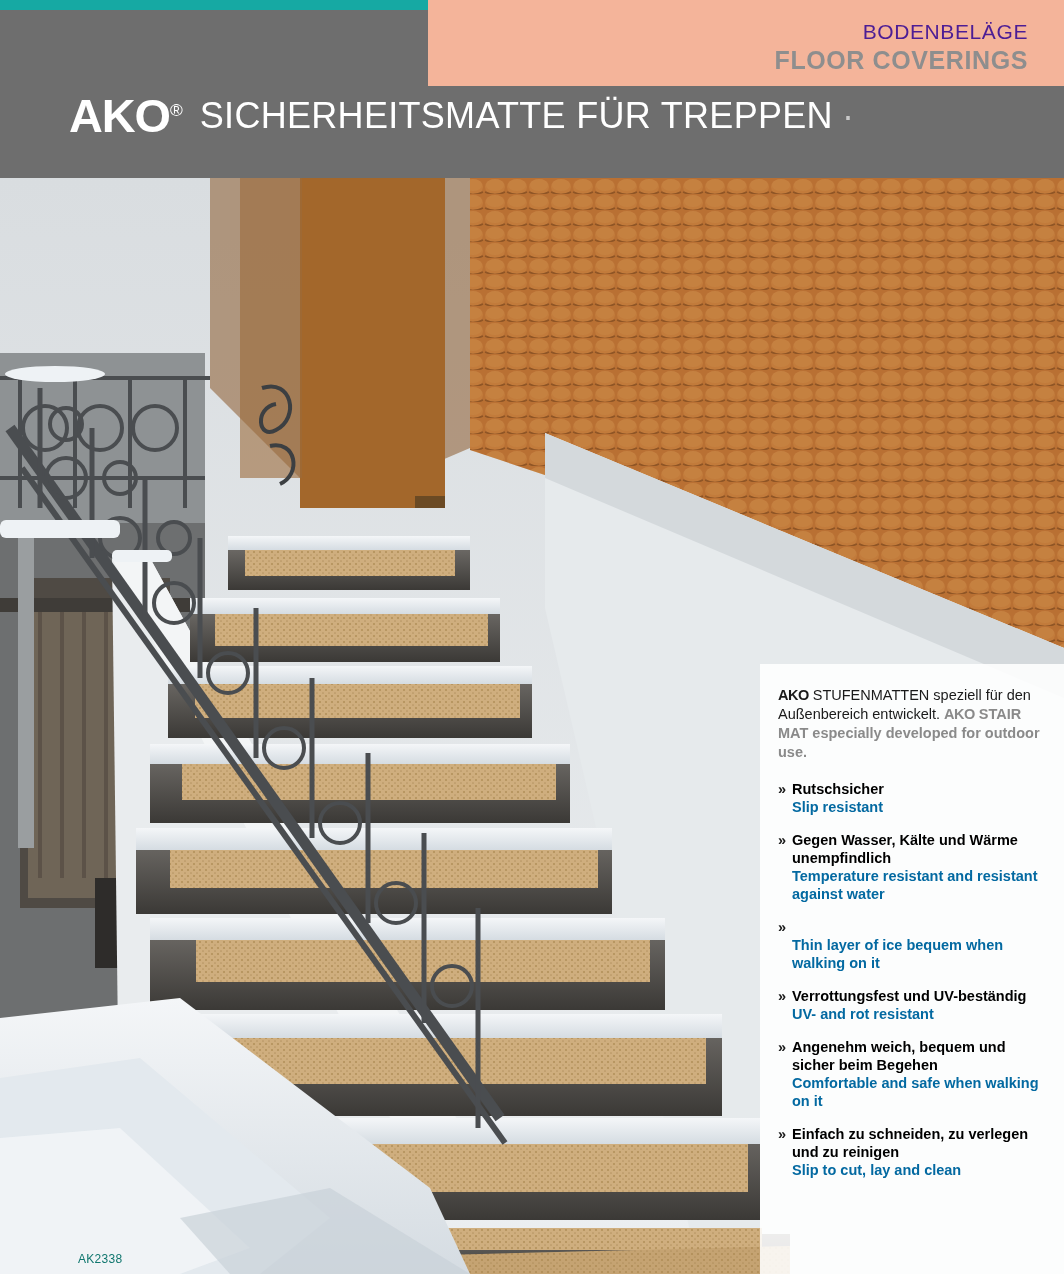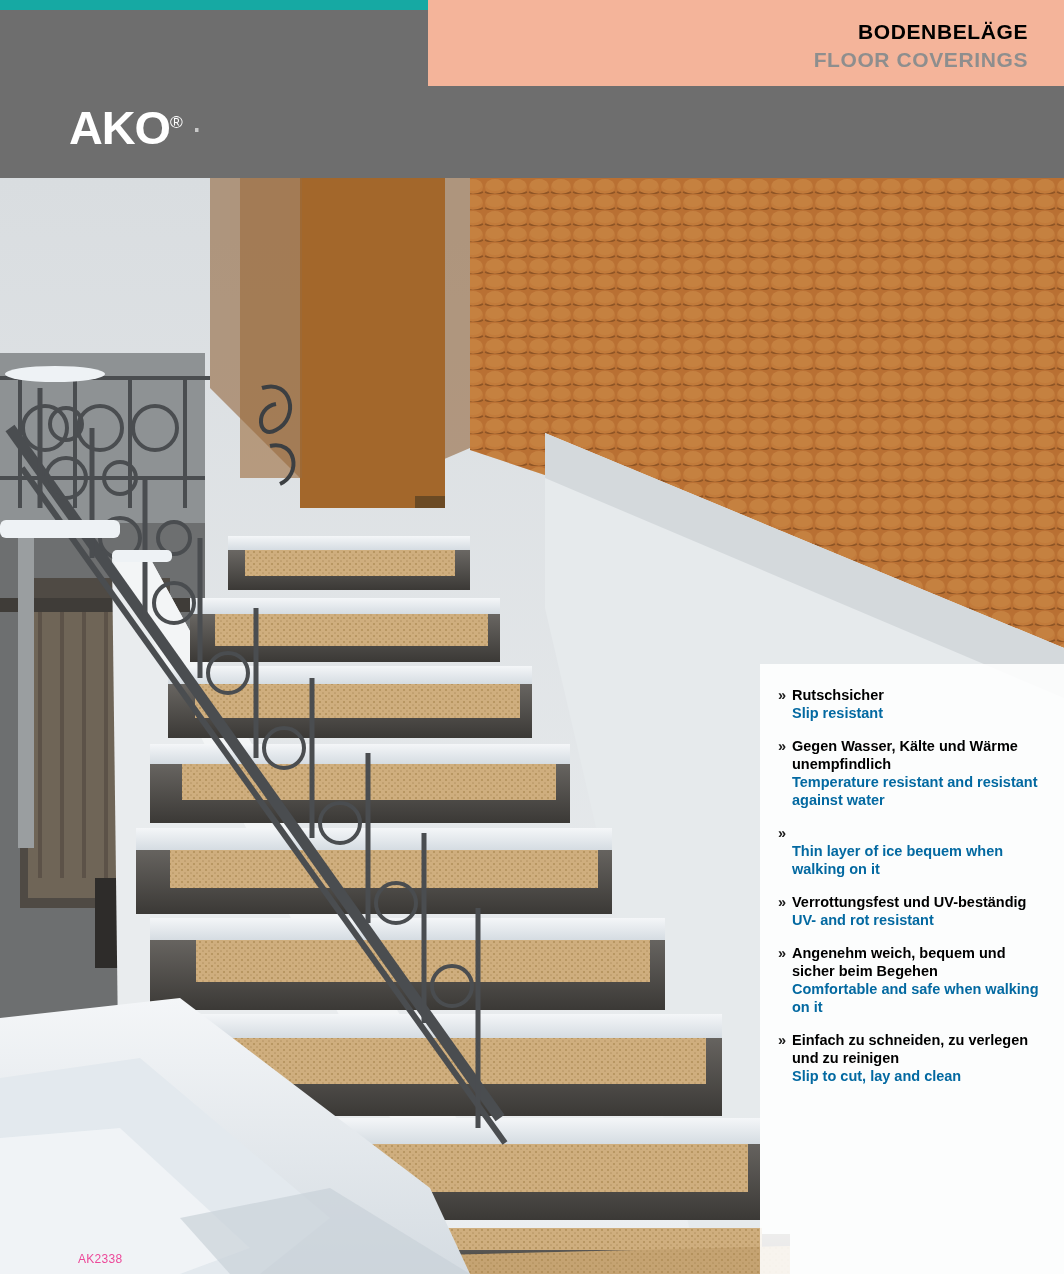--- a/index.html
+++ b/index.html
@@ -36,35 +36,35 @@
     position: absolute;
     right: 0; top: 0;
     width: 636px;
     height: 86px;
     background: #f4b49a;
     padding: 18px 36px 0 0;
     text-align: right;
   }
   .category-de {
     font-size: 21px;
-    font-weight: bold;
+    font-weight: normal;
     letter-spacing: 0.6px;
-    color: #000000;
+    color: #4c1d95;
     line-height: 28px;
   }
   .category-en {
-    font-size: 21px;
+    font-size: 25px;
     font-weight: bold;
     letter-spacing: 0.6px;
     color: #8e8e8e;
     line-height: 28px;
   }
   .title-row {
     position: absolute;
-    left: 0; top: 82px;
+    left: 0; top: 70px;
     width: 980px;
     height: 92px;
     display: flex;
     align-items: center;
     text-align: right;
   }
   .logo {
     margin-left: 70px;
     font-size: 46px;
     font-weight: bold;
@@ -163,39 +163,40 @@
     color: #0369a1;
     line-height: 18px;
   }
 
   
   .code {
     position: absolute;
     left: 78px;
     top: 1252px;
     font-size: 12px;
-    color: #ec4899;
+    color: #0f766e;
     letter-spacing: 0.3px;
   }
 </style>
 </head>
 <body>
 
 <div class="page">
 
   <div class="header">
     <div class="teal-bar"></div>
 
     <div class="category-box">
       <div class="category-de">BODENBELÄGE</div>
       <div class="category-en">FLOOR COVERINGS</div>
     </div>
 
     <div class="title-row">
       <div class="logo"><span>AKO</span><span class="reg">®</span></div>
+      <div class="title-de">SICHERHEITSMATTE FÜR TREPPEN</div>
       <div class="title-sep">·</div>
     </div>
   </div>
 
   <div class="photo">
     <svg width="1064" height="1096" viewBox="0 0 1064 1096" xmlns="http://www.w3.org/2000/svg">
       <defs>
         <linearGradient id="skyWall" x1="0" y1="0" x2="0" y2="1">
           <stop offset="0" stop-color="#d9dde0"></stop>
           <stop offset="1" stop-color="#eceff1"></stop>
@@ -387,20 +388,24 @@
 
       <g fill="#eef2f5">
         <rect x="0" y="342" width="120" height="18" rx="6"></rect>
         <rect x="112" y="372" width="60" height="12" rx="5"></rect>
         <ellipse cx="55" cy="196" rx="50" ry="8"></ellipse>
       </g>
     </svg>
   </div>
 
   <div class="info-panel">
+    <div class="intro">
+      <span class="ako-mark de-plain">AKO</span><span class="de-plain"> STUFENMATTEN speziell für den Außenbereich entwickelt.</span>
+      <span class="en"><span class="ako-mark">AKO</span><span> STAIR MAT especially developed for </span><b>outdoor</b><span> use.</span></span>
+    </div>
 
     <div class="feature">
       <span class="bullet">»</span>
       <span class="feature-text">
         <span class="f-de">Rutschsicher</span><br>
         <span class="f-en">Slip resistant</span>
       </span>
     </div>
 
     <div class="feature">

